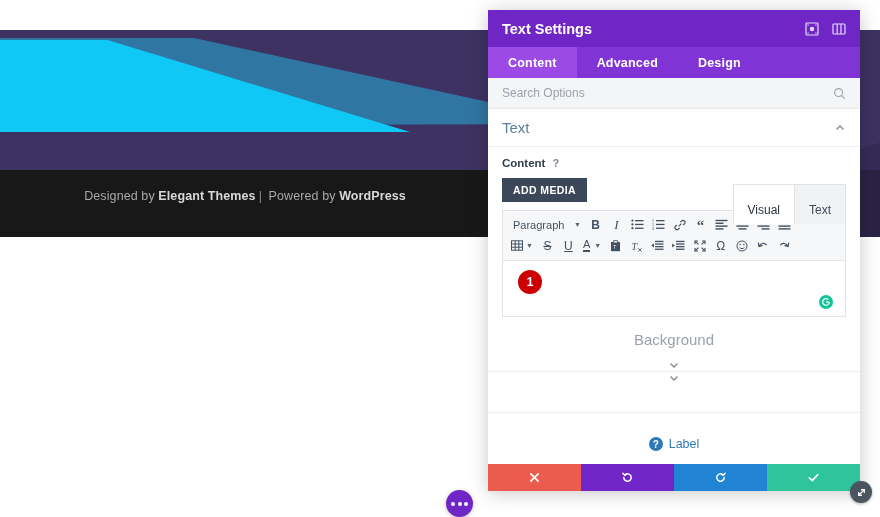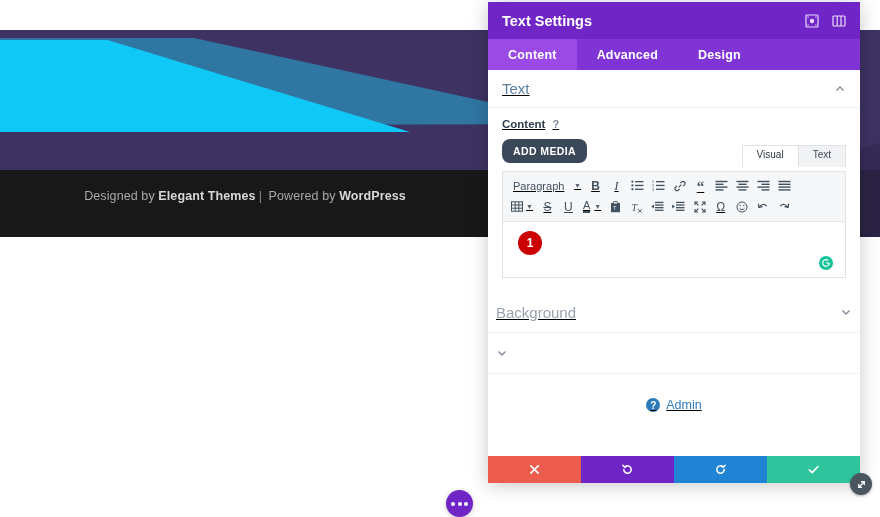--- a/index.html
+++ b/index.html
@@ -55,21 +55,21 @@
     position: absolute; left: 446px; top: 490px;
     width: 27px; height: 27px; border-radius: 50%;
     background: #7026c7; display: flex; align-items: center;
     justify-content: center; gap: 2.5px;
     box-shadow: 0 1px 4px rgba(0,0,0,.25);
   }
   .fab i { width: 4px; height: 4px; border-radius: 50%; background: #fff; display: block; }
 
   
   .modal {
-    position: absolute; left: 488px; top: 2px;
+    position: absolute; left: 488px; top: 10px;
     width: 372px; height: 481px;
     background: #fff;
     box-shadow: 0 2px 18px rgba(0,0,0,.22);
     display: flex; flex-direction: column; overflow: visible;
   }
   .modal-head {
     height: 37px; background: #7026c7; display: flex; align-items: center;
     padding: 0 14px; flex: none;
   }
   .modal-title { color: #fff; font-size: 14.5px; font-weight: bold; flex: 1; }
@@ -92,21 +92,21 @@
     height: 31px; background: #f4f5f7; border-bottom: 1px solid #e6e8ec;
     display: flex; align-items: center; padding: 0 14px; flex: none;
   }
   .search-input {
     flex: 1; border: 0; background: transparent; outline: none;
     font-size: 12px; color: #6b7280; font-family: "Liberation Sans", sans-serif;
   }
   .search-input::placeholder { color: #9aa2ae; }
   .search-icon { color: #9aa2ae; display: flex; }
 
-  .modal-body { flex: 1; overflow: hidden; background: #fff; text-decoration: underline; }
+  .modal-body { flex: 1; overflow: hidden; background: #fff; }
 
   .section-head {
     height: 38px; display: flex; align-items: center; padding: 0 14px;
     border-bottom: 1px solid #eef0f3;
   }
   .section-title { flex: 1; font-size: 15px; color: #5b7f9e; }
   .chev { color: #7f8894; display: flex; }
 
   .section-body { padding: 10px 14px 14px 14px; }
 
@@ -114,31 +114,31 @@
     font-size: 11.5px; color: #2e3e4e; font-weight: bold;
     display: flex; align-items: center; gap: 7px; margin-bottom: 9px;
   }
   .help-q {
     font-size: 11px; color: #7f8894; font-weight: bold; cursor: default;
   }
 
   .addmedia {
     display: inline-block; background: #3b4859; color: #fff;
     font-size: 10.5px; font-weight: bold; letter-spacing: .4px;
-    padding: 6px 11px; border: 0; border-radius: 8px;
+    padding: 6px 11px; border: 0; border-radius: 0;
     font-family: "Liberation Sans", sans-serif;
   }
 
   .editor-wrap { position: relative; margin-top: 8px; }
 
   .vt-tabs {
     position: absolute; right: 0; top: -26px; display: flex;
   }
   .vt-tab {
-    font-size: 10px; color: #3f4a58; padding: 3px 14px 7px 14px;
+    font-size: 12px; color: #3f4a58; padding: 18px 14px 7px 14px;
     background: #f1f2f4; border: 1px solid #e0e2e6; border-bottom: 0;
     margin-left: -1px;
   }
   .vt-tab.active { background: #fff; color: #2b3442; }
 
   .editor {
     border: 1px solid #e0e2e6; background: #fff;
   }
   .toolbar {
     background: #f6f7f8; border-bottom: 1px solid #e4e6ea;
@@ -166,22 +166,23 @@
     font-size: 12px; font-weight: bold; display: flex;
     align-items: center; justify-content: center;
   }
   .grammarly {
     position: absolute; right: 12px; bottom: 7px; width: 14px; height: 14px;
     border-radius: 50%; background: #15c39a; color: #fff;
     display: flex; align-items: center; justify-content: center; font-size: 9px;
   }
 
   .collapsed-row {
-    height: 41px; display: flex; align-items: center; padding: 0 8px;
+    height: 41px; display: flex; align-items: center; padding: 0 30px;
     border-bottom: 1px solid #eef0f3;
+    flex-direction: column;
   }
   .collapsed-row .section-title { font-size: 15px; color: #9aa2ae; }
 
   .help-row {
     display: flex; align-items: center; justify-content: center; gap: 6px;
     padding: 24px 0 0 0;
   }
   .help-badge {
     width: 14px; height: 14px; border-radius: 50%; background: #2e7ab8;
     color: #fff; font-size: 10px; font-weight: bold;
@@ -259,20 +260,29 @@
         </span>
       </div>
     </div>
 
     <div class="tabs">
       <div class="tab active">Content</div>
       <div class="tab">Advanced</div>
       <div class="tab">Design</div>
     </div>
 
+    <div class="search-row">
+      <input class="search-input" type="text" placeholder="Search Options" style="">
+      <span class="search-icon">
+        <svg width="13" height="13" viewBox="0 0 14 14" fill="none" stroke="currentColor" stroke-width="1.2">
+          <circle cx="6" cy="6" r="4.3"></circle>
+            <line x1="9.2" y1="9.2" x2="12.6" y2="12.6"></line>
+        </svg>
+      </span>
+    </div>
 
     <div class="modal-body">
 
       <div class="section-head">
         <div class="section-title">Text</div>
         <span class="chev">
           <svg width="12" height="12" viewBox="0 0 12 12" fill="none" stroke="currentColor" stroke-width="1.3">
             <polyline points="2.5,7.5 6,4 9.5,7.5"></polyline>
           </svg>
         </span>
@@ -480,21 +490,21 @@
       <div class="collapsed-row">
         <span class="chev">
           <svg width="12" height="12" viewBox="0 0 12 12" fill="none" stroke="currentColor" stroke-width="1.3">
             <polyline points="2.5,4.5 6,8 9.5,4.5"></polyline>
           </svg>
         </span>
       </div>
 
       <div class="help-row">
         <span class="help-badge">?</span>
-        <span class="help-text">Admin</span>
+        <span class="help-text">Label</span>
       </div>
     </div>
 
     <div class="actions">
       <div class="act cancel">
         <svg width="11" height="11" viewBox="0 0 12 12" stroke="currentColor" stroke-width="1.8" stroke-linecap="round">
           <line x1="2" y1="2" x2="10" y2="10"></line>
             <line x1="10" y1="2" x2="2" y2="10"></line>
         </svg>
       </div>

